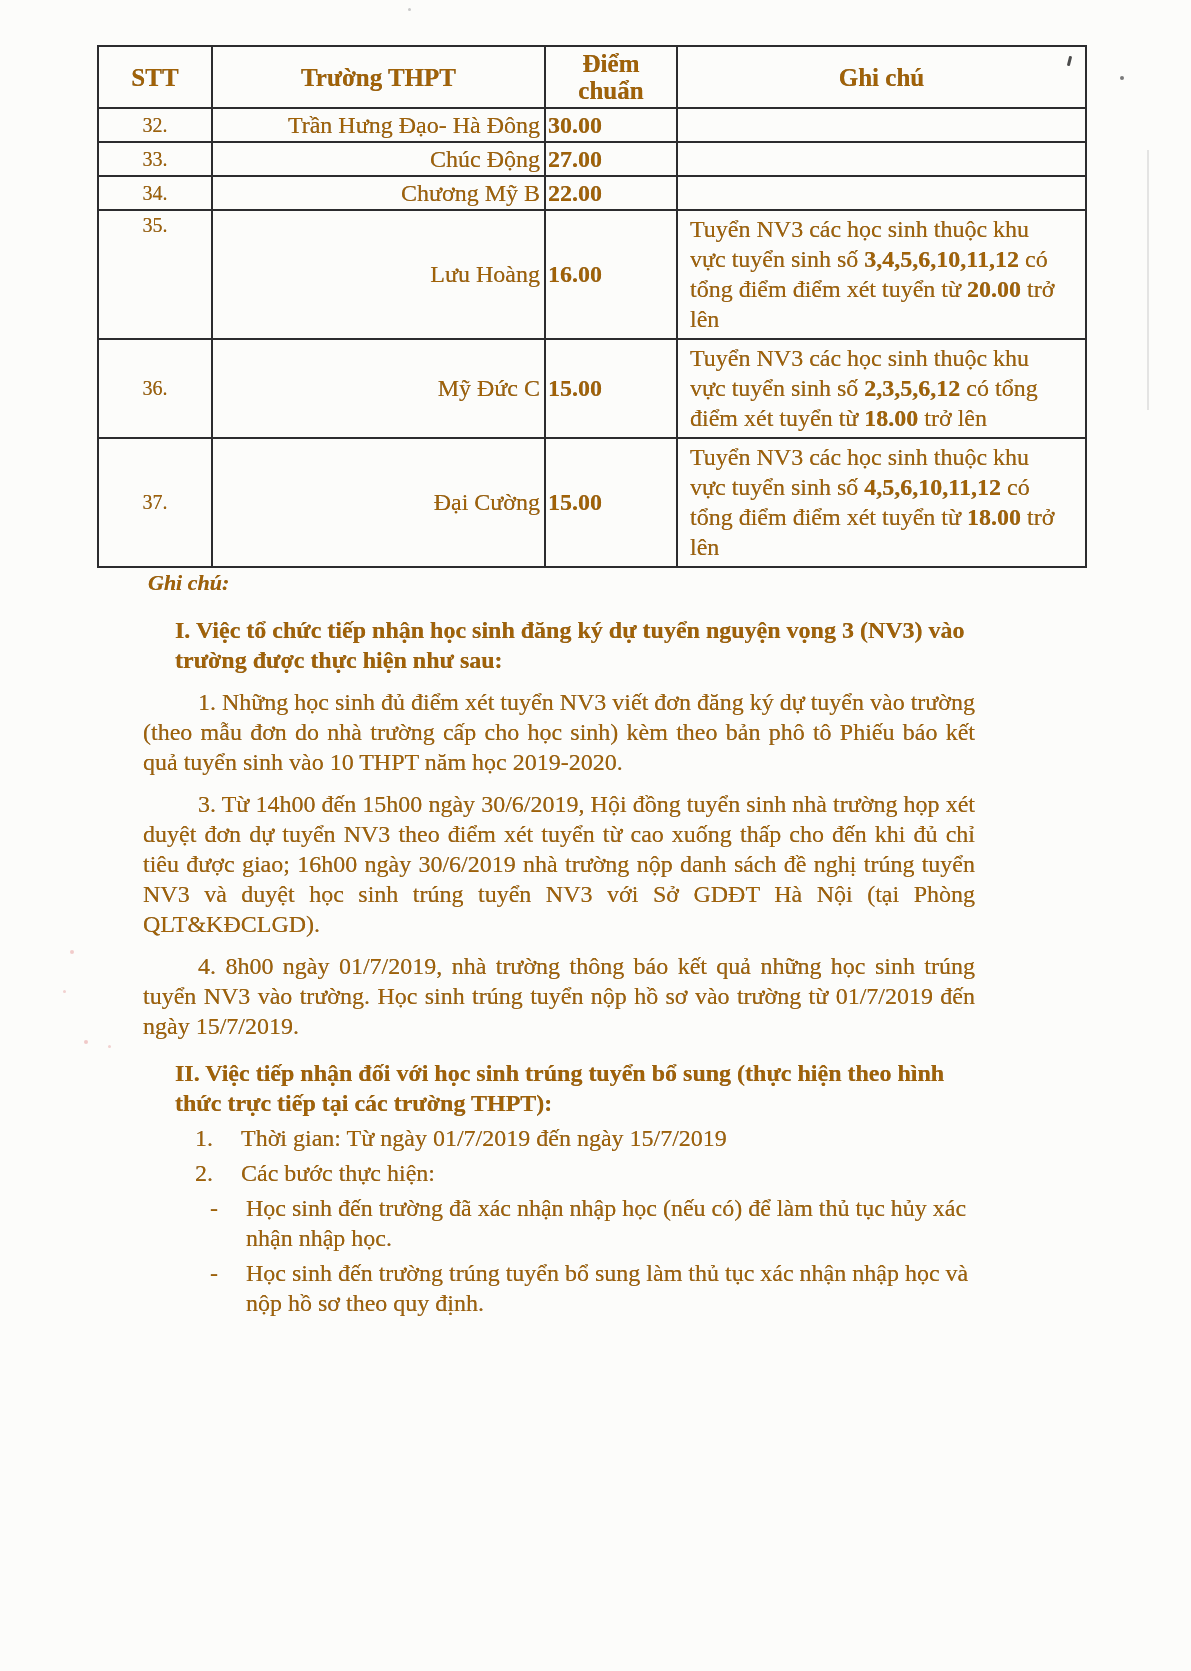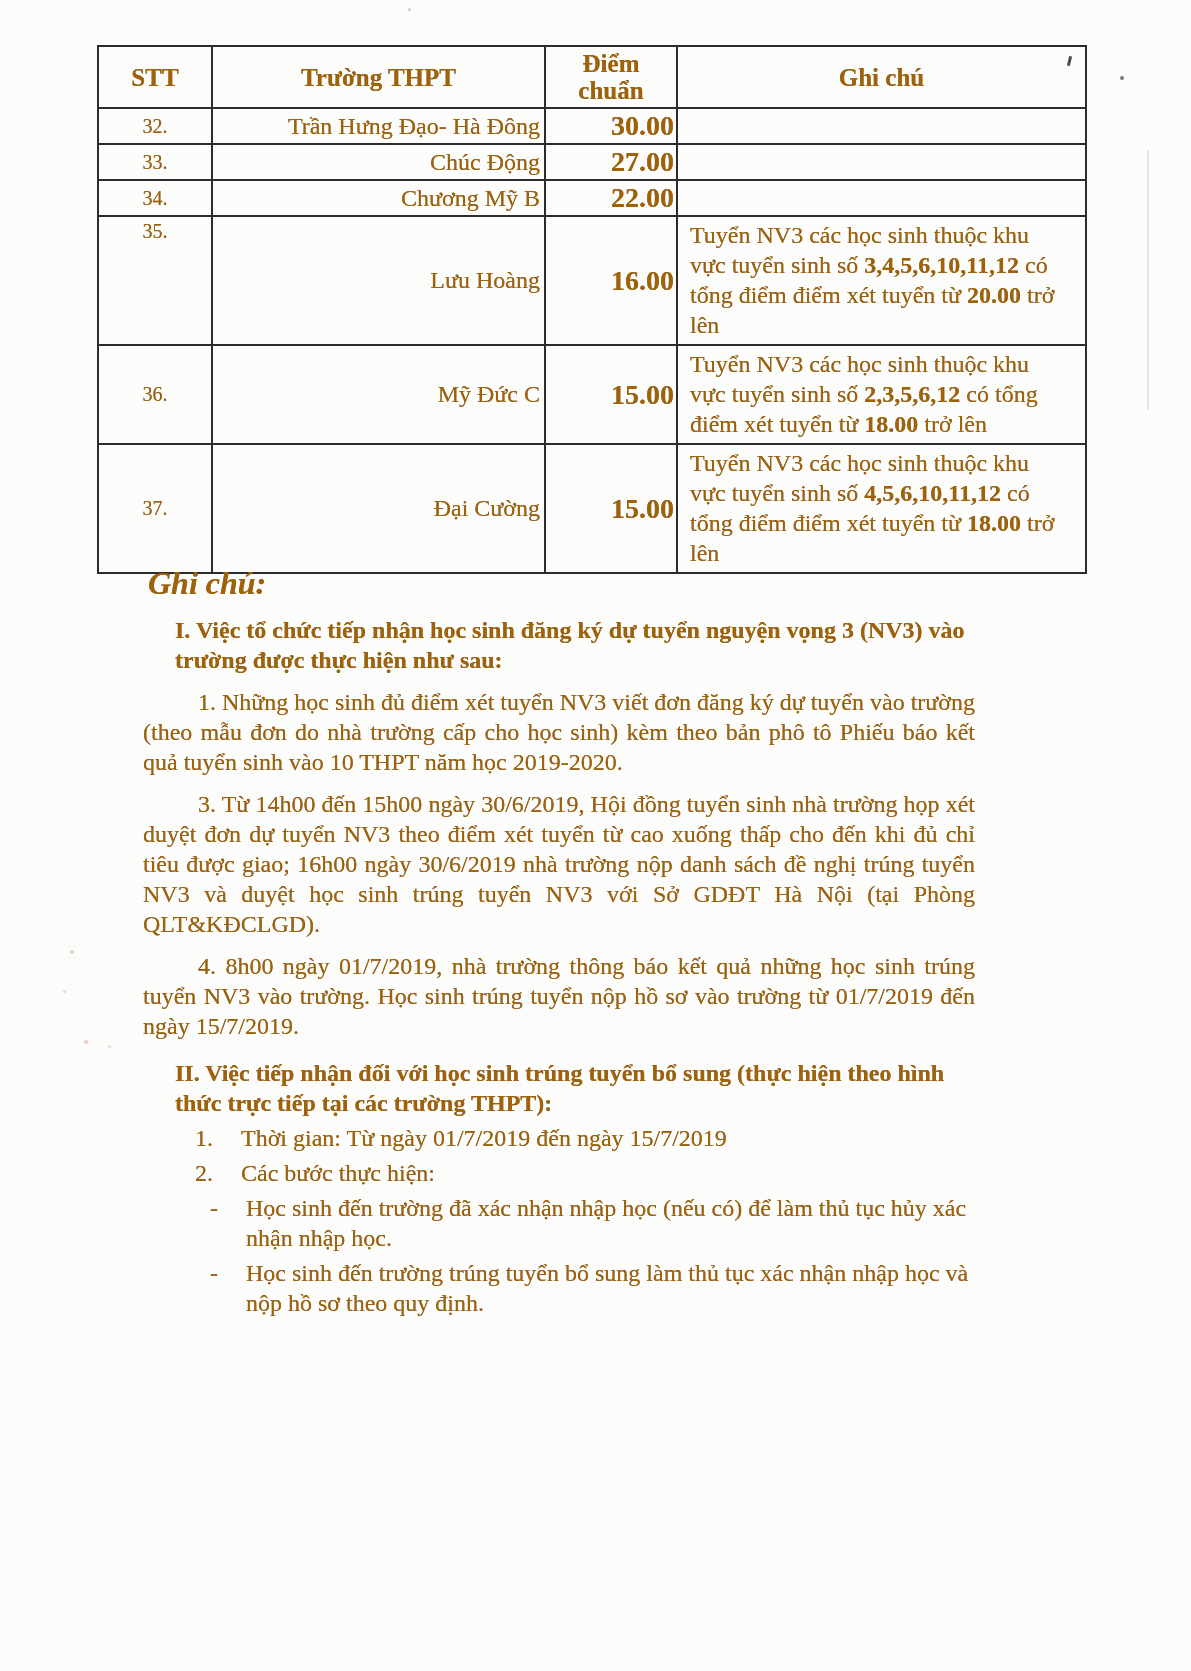--- a/index.html
+++ b/index.html
@@ -23,30 +23,30 @@
     overflow:hidden;
   }
   table.scores th{
     font-size:25px;font-weight:bold;text-align:center;
     padding:3px 2px;line-height:27px;
   }
   thead tr{height:56px;}
   tbody tr:nth-child(1),tbody tr:nth-child(2),tbody tr:nth-child(3){height:34px;}
   td.stt{font-size:20px;text-align:center;padding:1px 2px;}
   td.school{font-size:24px;text-align:right;padding:2px 4px 2px 11px;white-space:nowrap;}
-  td.score{font-size:28px;font-weight:bold;text-align:right;padding:1px 2px;}
+  td.score{font-size:24px;font-weight:bold;text-align:left;padding:1px 2px;}
   td.note{font-size:24px;text-align:left;padding:3px 16px 4px 12px;line-height:30px;}
   tbody tr:nth-child(4) td.stt{vertical-align:top;padding-top:3px;border-radius:32px;}
   
   .notes{
     position:absolute;left:143px;top:568px;width:832px;
     font-size:24px;line-height:30px;
   }
   .notes-label{
-    font-size:32px;font-weight:bold;font-style:italic;margin-left:5px;
+    font-size:22px;font-weight:bold;font-style:italic;margin-left:5px;
   }
   .blk.heading{font-weight:bold;margin:17px 0 0 32px;}
   .blk.para{margin-top:12px;text-indent:55px;text-align:justify;}
   .blk.list-num{margin:5px 0 0 52px;display:flex;}
   .blk.list-num .marker{flex:0 0 46px;}
   .blk.list-dash{margin:5px 0 0 67px;display:flex;}
   .blk.list-dash .marker{flex:0 0 36px;}
   .blk .txt{flex:1 1 auto;}
   
   .art{position:absolute;pointer-events:none;}

